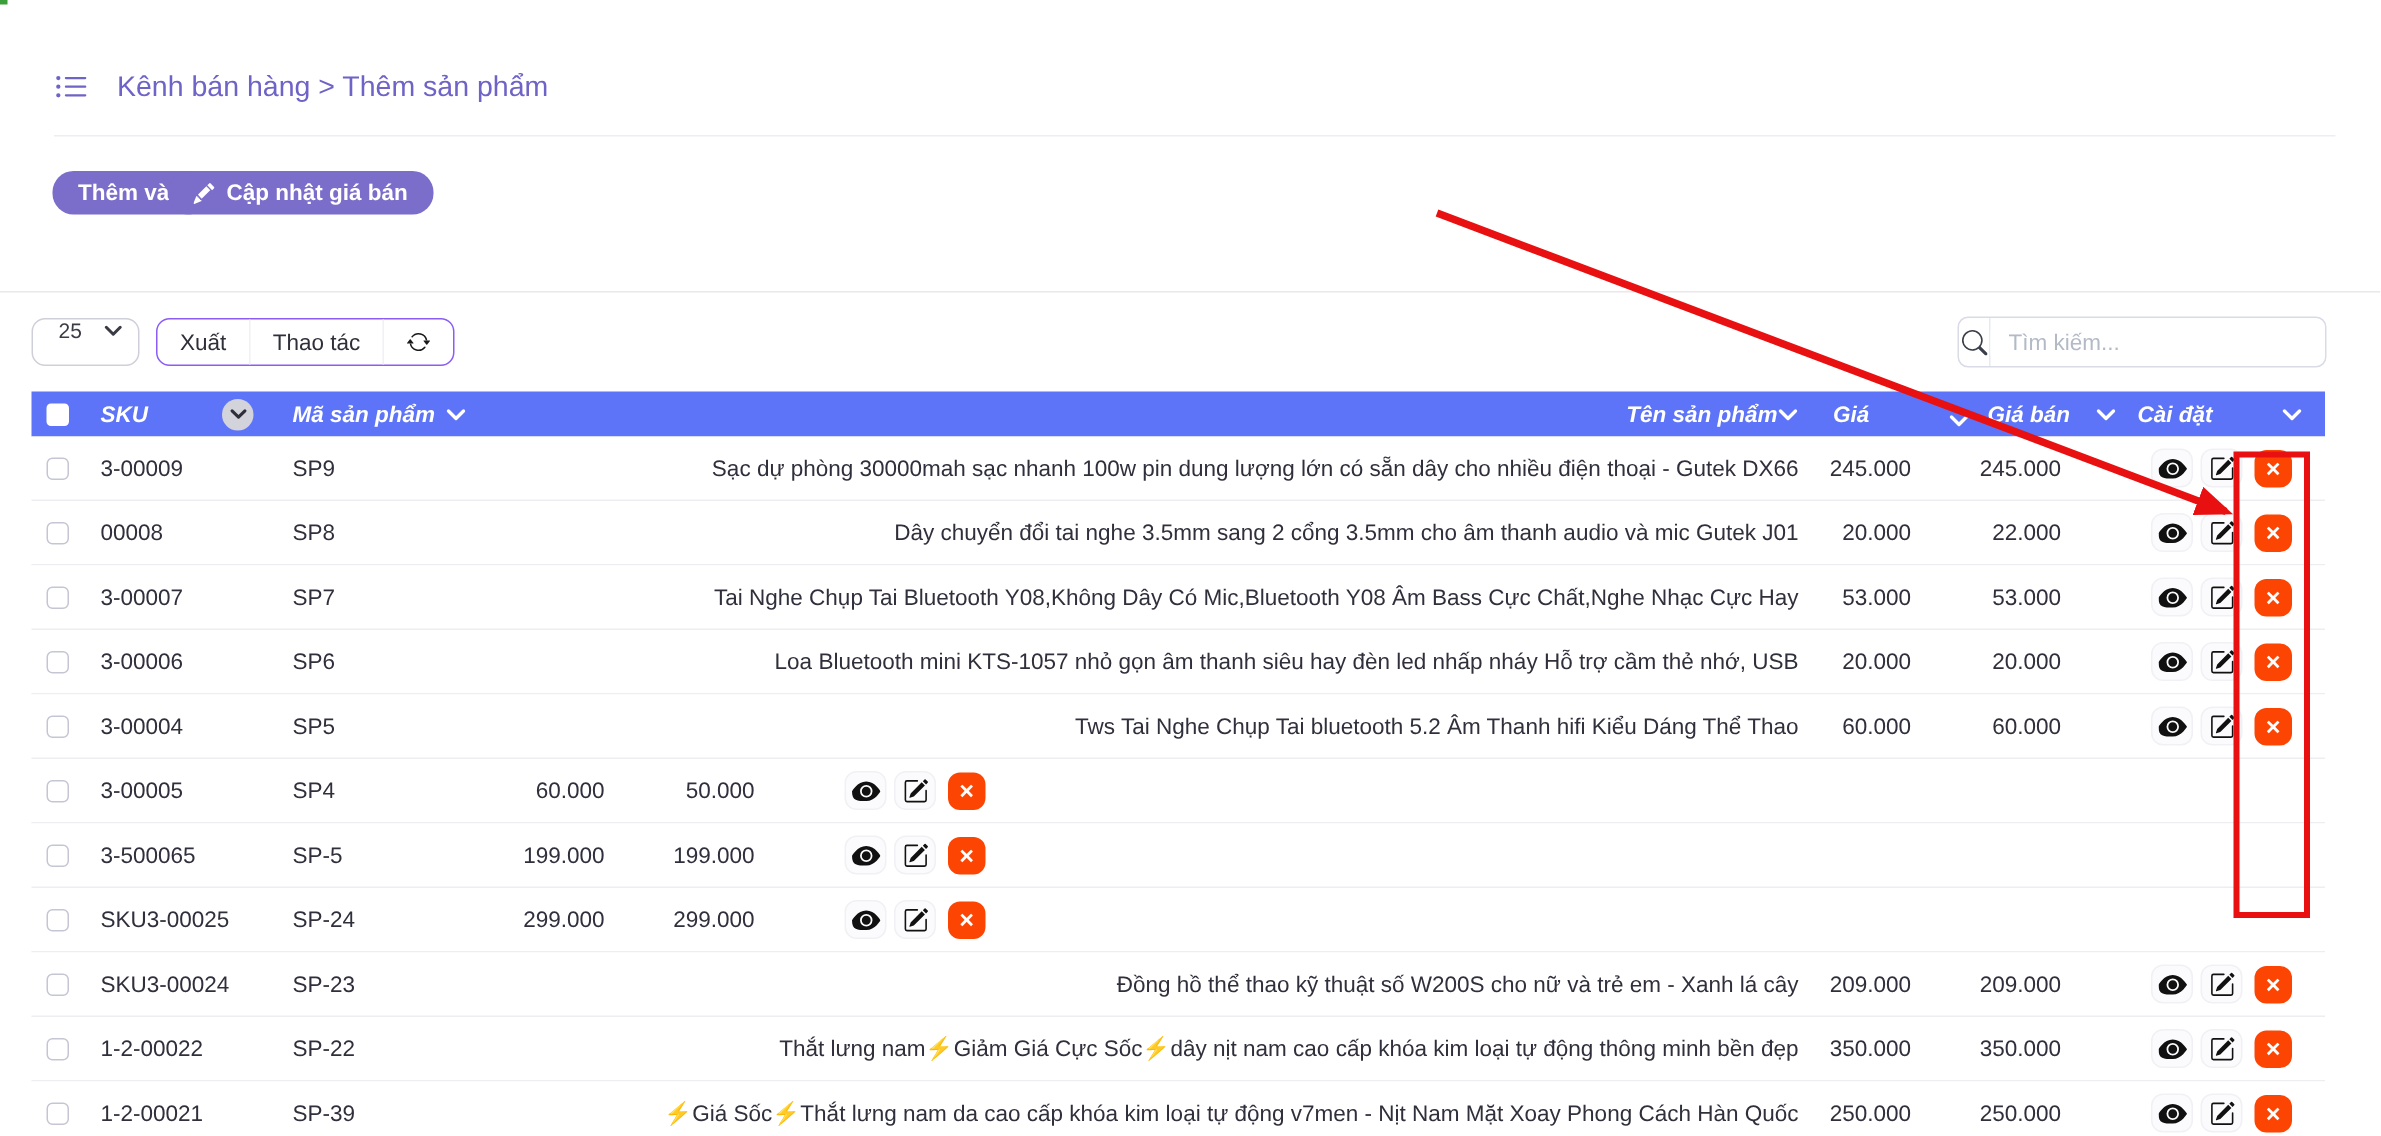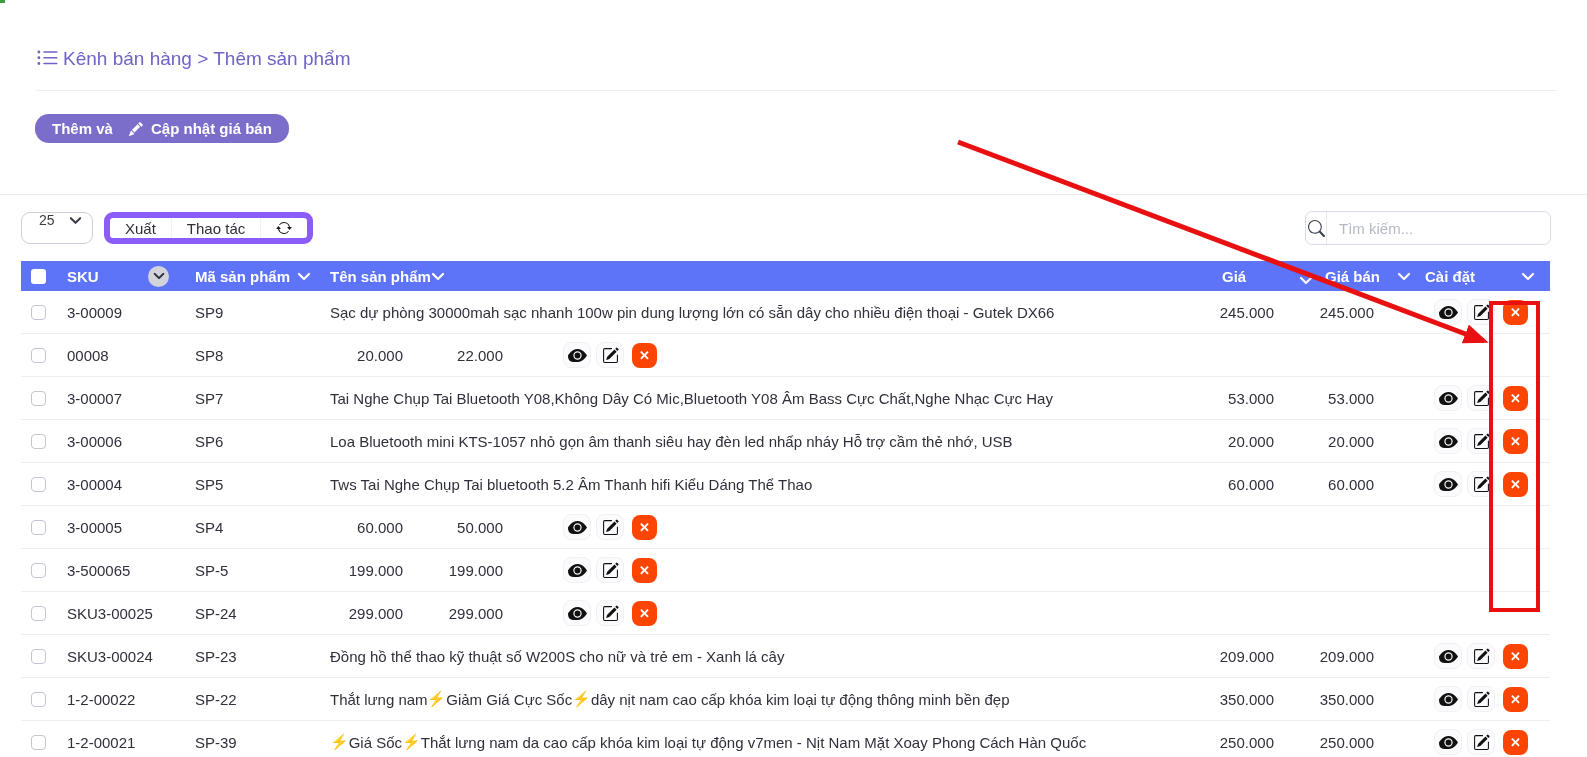--- a/index.html
+++ b/index.html
@@ -15,62 +15,62 @@
   *{box-sizing:border-box;}
   html,body{margin:0;padding:0;}
   body{
     width:1587px;height:757px;overflow:hidden;position:relative;
     background:#ffffff;color:var(--text);
     font-family:"Liberation Sans",sans-serif;font-size:15px;
   }
   .artifact{position:absolute;left:0;top:0;width:5px;height:3px;background:#3a9e3a;}
 
   
-  .breadcrumb{position:absolute;left:36px;top:47px;display:flex;align-items:center;gap:4px;
+  .breadcrumb{position:absolute;left:36px;top:47px;display:flex;align-items:center;gap:19px;
     color:var(--purple-text);font-size:19px;}
   .hr1{position:absolute;left:36px;right:30px;top:90px;height:1px;background:#ededf3;}
 
   
   .btn{position:absolute;top:114px;height:29px;border:none;border-radius:14px;
     background:var(--purple-btn);color:#fff;font-weight:bold;font-size:15px;
     display:flex;align-items:center;gap:8px;padding:0 17px;cursor:pointer;
     font-family:"Liberation Sans",sans-serif;}
   .btn-add{left:35px;}
   .btn-update{left:112px;}
   .hr2{position:absolute;left:0;top:194px;width:100%;height:1px;background:#e8e8ee;}
 
   
   .page-size{position:absolute;left:21px;top:212px;width:72px;height:32px;
     border:1px solid #cfcfda;border-radius:9px;background:#fff;
     display:flex;align-items:center;justify-content:space-between;
     padding:0 10px 16px 17px;font-size:14px;color:#3c3c46;cursor:pointer;}
   .btn-group{position:absolute;left:104px;top:212px;height:32px;background:#fff;
-    border:6px solid #8b5cf6;border-radius:9px;display:flex;align-items:stretch;}
+    border:1px solid #8b5cf6;border-radius:9px;display:flex;align-items:stretch;}
   .group-item{display:flex;align-items:center;padding:0 15px;font-size:15px;color:#2f2f3a;
     background:none;border:none;cursor:pointer;font-family:"Liberation Sans",sans-serif;}
   .group-item + .group-item{border-left:1px solid #f0f0f5;}
   .search{position:absolute;left:1305px;top:211px;width:246px;height:34px;background:#fff;
     border:1px solid #d9dce6;border-radius:7px;display:flex;align-items:center;overflow:hidden;}
   .search .icon-box{width:43px;height:100%;display:flex;align-items:center;justify-content:center;
     border-right:1px solid #e8eaf0;}
   .search input{flex:1;border:none;outline:none;font-size:15px;padding:0 12px;color:#333;
     font-family:"Liberation Sans",sans-serif;}
   .search input::placeholder{color:#b3bac6;}
 
   
   .table{position:absolute;left:21px;top:261px;width:1529px;}
   .thead{display:flex;align-items:center;height:30px;background:var(--header-bg);
-    color:#fff;font-weight:bold;font-size:15px;}
+    color:#fff;font-weight:bold;font-size:15px;font-style:italic;}
   .trow{display:flex;align-items:center;height:43px;border-bottom:1px solid var(--row-border);
     font-size:15px;color:var(--text);background:#fff;}
   .cell{display:flex;align-items:center;}
   .c-check{width:46px;padding-left:10px;}
   .c-sku{width:128px;justify-content:space-between;padding-right:26px;}
   .c-code{width:135px;justify-content:space-between;padding-right:19px;}
-  .c-name{flex:1;justify-content:flex-start;padding-right:2px;white-space:nowrap;overflow:hidden;}
+  .c-name{flex:1;justify-content:flex-end;padding-right:2px;white-space:nowrap;overflow:hidden;}
   .c-price{width:116px;align-items:flex-end;}
   .c-sale{width:94px;}
   .c-set{width:139px;}
   .thead .c-price{justify-content:space-between;padding-left:21px;padding-right:4px;}
   .thead .c-sale{justify-content:space-between;padding-left:8px;padding-right:0;}
   .thead .c-set{justify-content:space-between;padding-left:14px;padding-right:15px;}
   .trow .c-price{justify-content:flex-end;padding-right:43px;}
   .trow .c-sale{justify-content:flex-end;padding-right:37px;}
   .trow .c-set{padding-left:23px;gap:5px;}
 
@@ -227,20 +227,21 @@
       </button>
     </span>
   </div>
 
   <div class="trow">
     <span class="cell c-check">
           <span class="rcheck"></span>
         </span>
     <span class="cell c-sku">00008</span>
     <span class="cell c-code">SP8</span>
+    <span class="cell c-name">Dây chuyển đổi tai nghe 3.5mm sang 2 cổng 3.5mm cho âm thanh audio và mic Gutek J01</span>
     <span class="cell c-price">20.000</span>
     <span class="cell c-sale">22.000</span>
     <span class="cell c-set">
       <button class="chip">
         <span style="display:flex;">
           <svg width="19" height="19" viewBox="0 0 16 16" fill="#111">
                 <path d="M10.5 8a2.5 2.5 0 1 1-5 0 2.5 2.5 0 0 1 5 0z"></path>
                 <path d="M0 8s3-5.5 8-5.5S16 8 16 8s-3 5.5-8 5.5S0 13.5 0 8zm8 3.5a3.5 3.5 0 1 0 0-7 3.5 3.5 0 0 0 0 7z"></path>
               </svg>
         </span>

